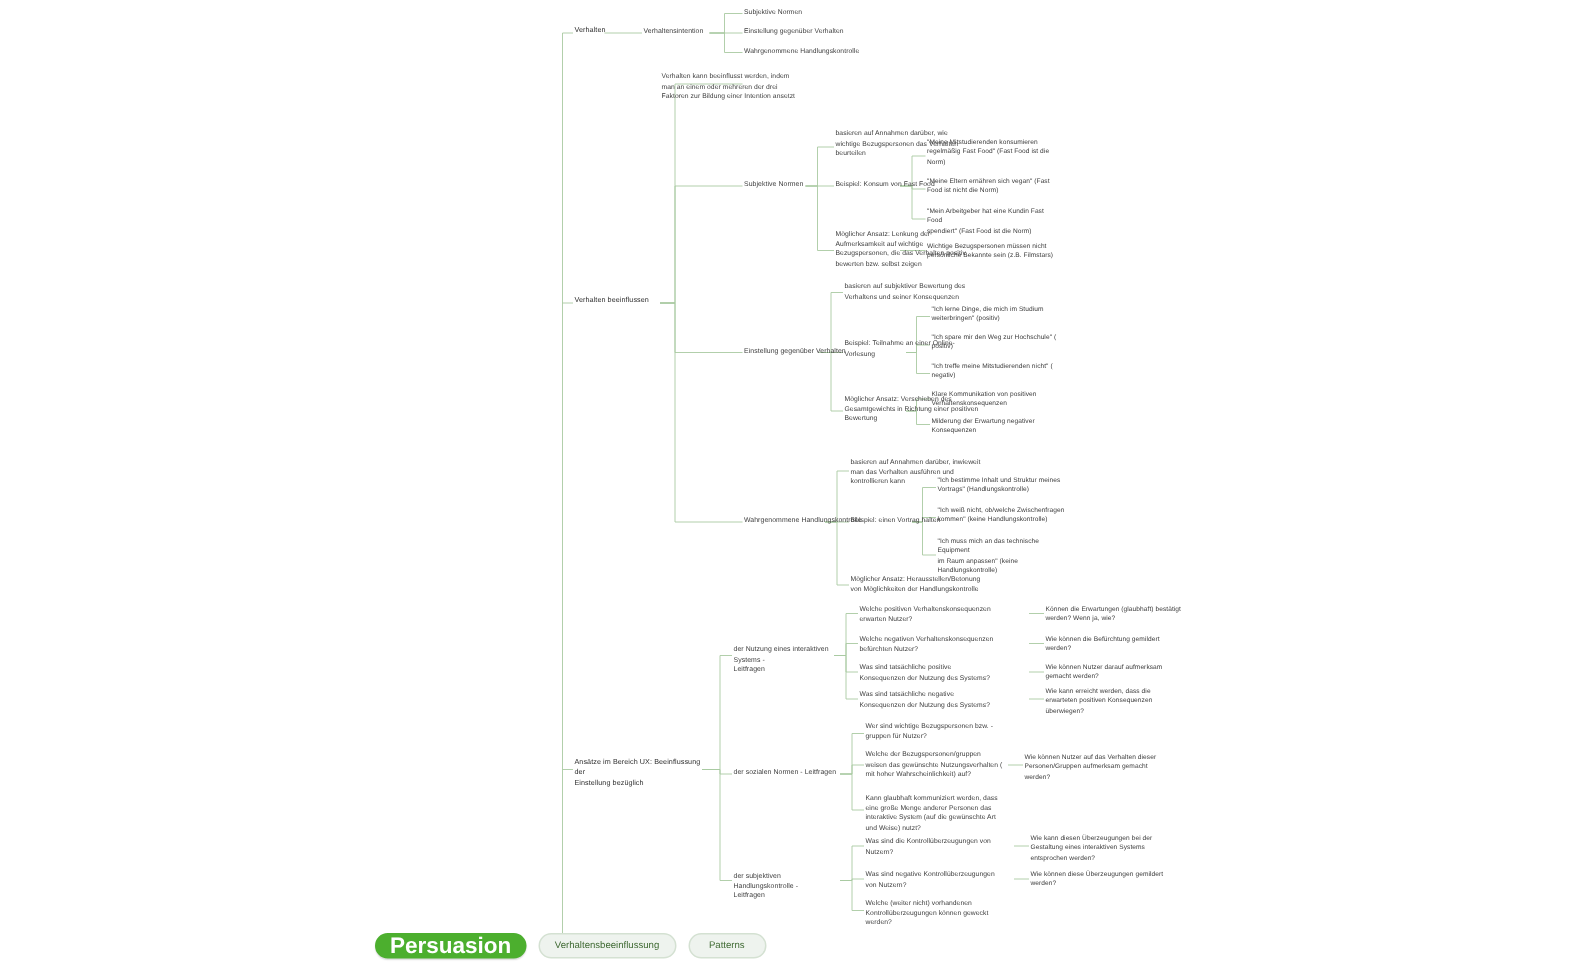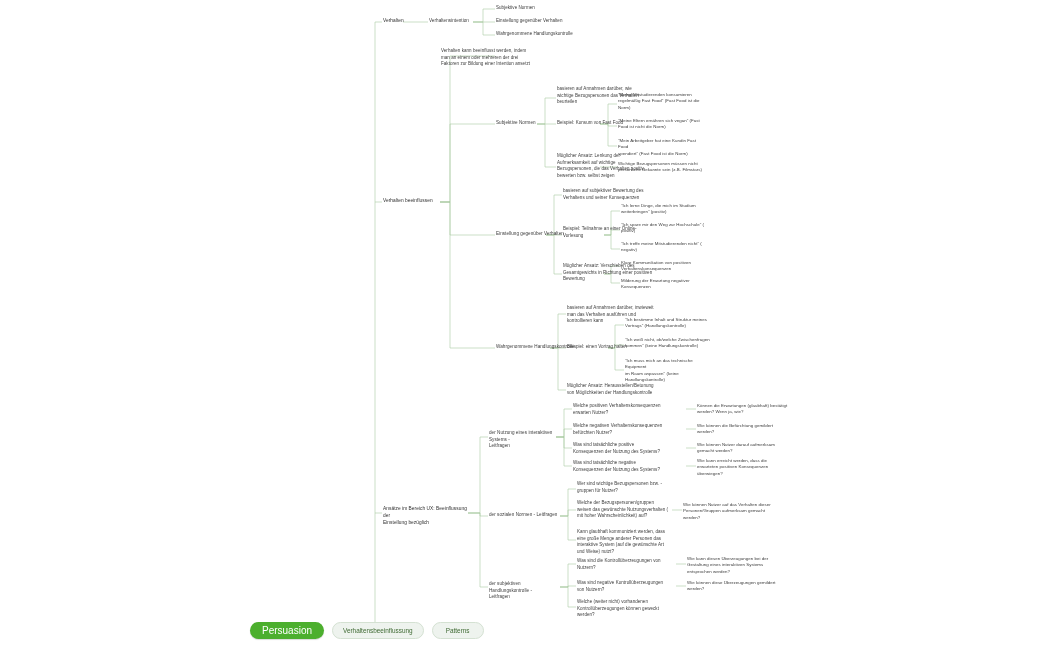--- a/index.html
+++ b/index.html
@@ -56,22 +56,22 @@
     align-items: center;
     justify-content: center;
     border-radius: 9px;
     font-size: 8px;
     padding: 0 10px;
     box-sizing: border-box;
   }
   .pill-green {
     background: #4caf2e;
     color: #ffffff;
-    font-weight: normal;
-    font-size: 10px;
+    font-weight: bold;
+    font-size: 15px;
     border-radius: 9px;
     min-width: 74px;
     box-shadow: 0 1px 1px rgba(0,0,0,0.15);
   }
   .pill-light {
     background: #eef3ee;
     color: #3f6a33;
     border: 1px solid #d4e1d2;
     min-width: 86px;
     font-size: 6.4px;

